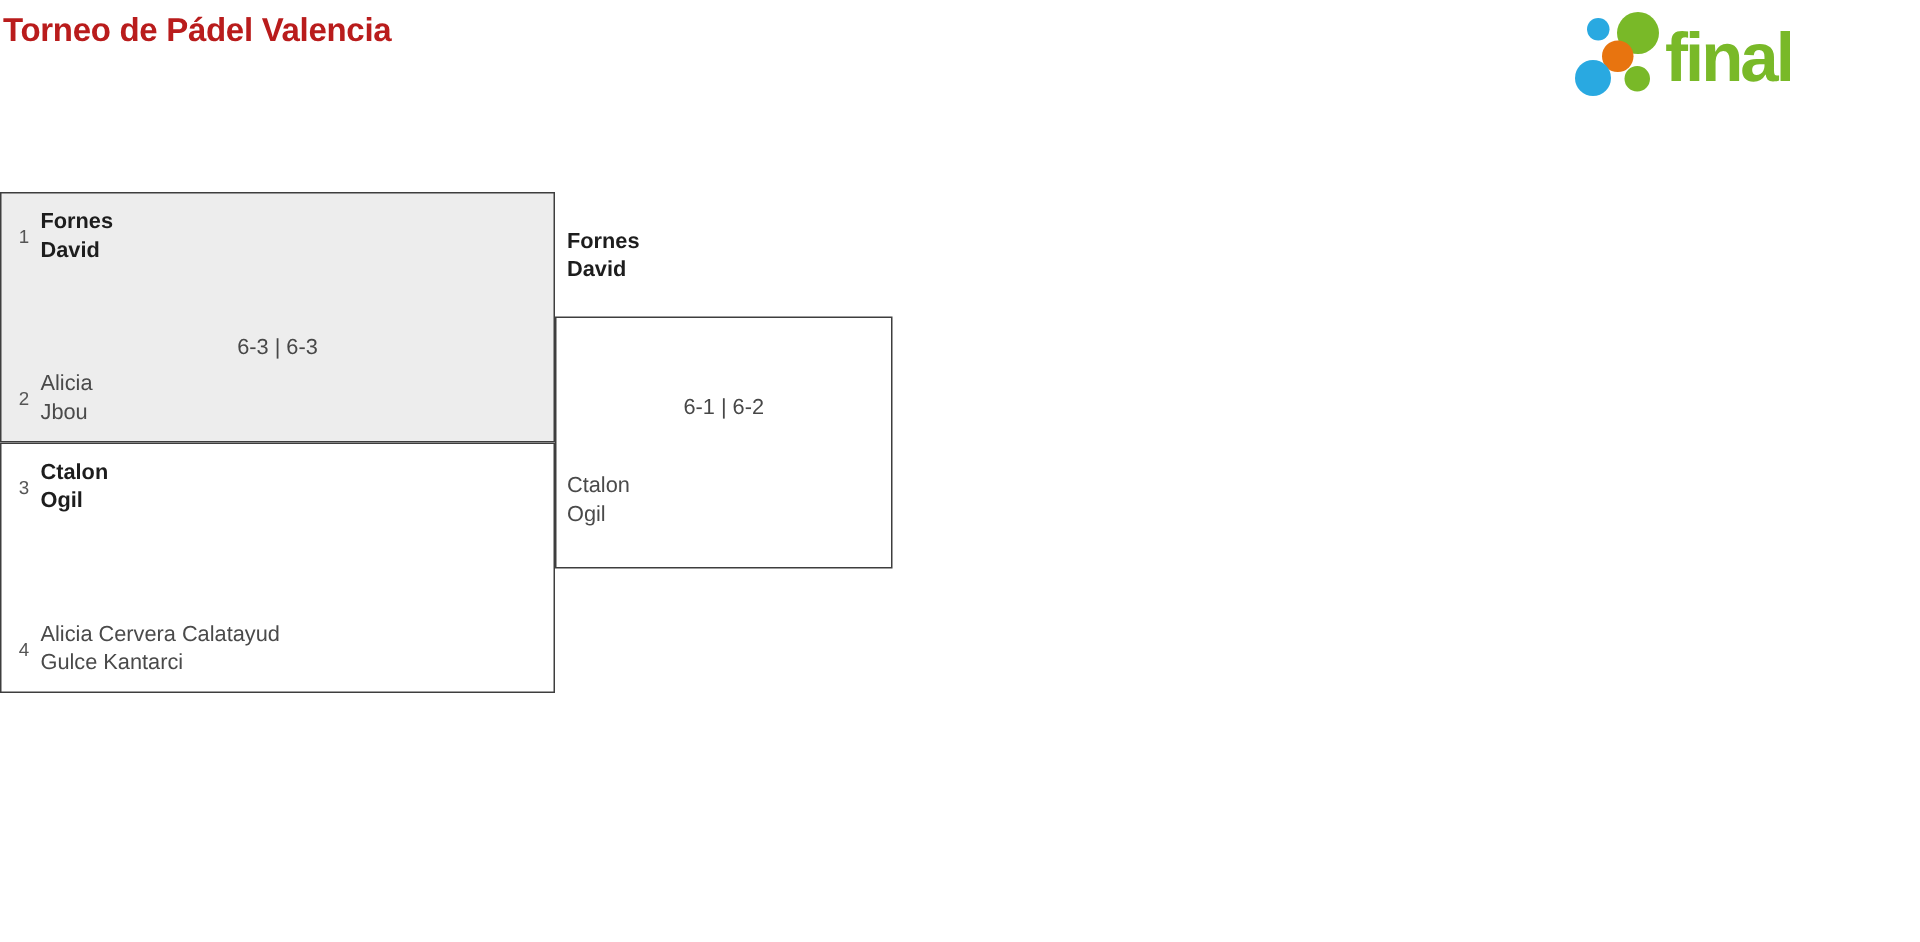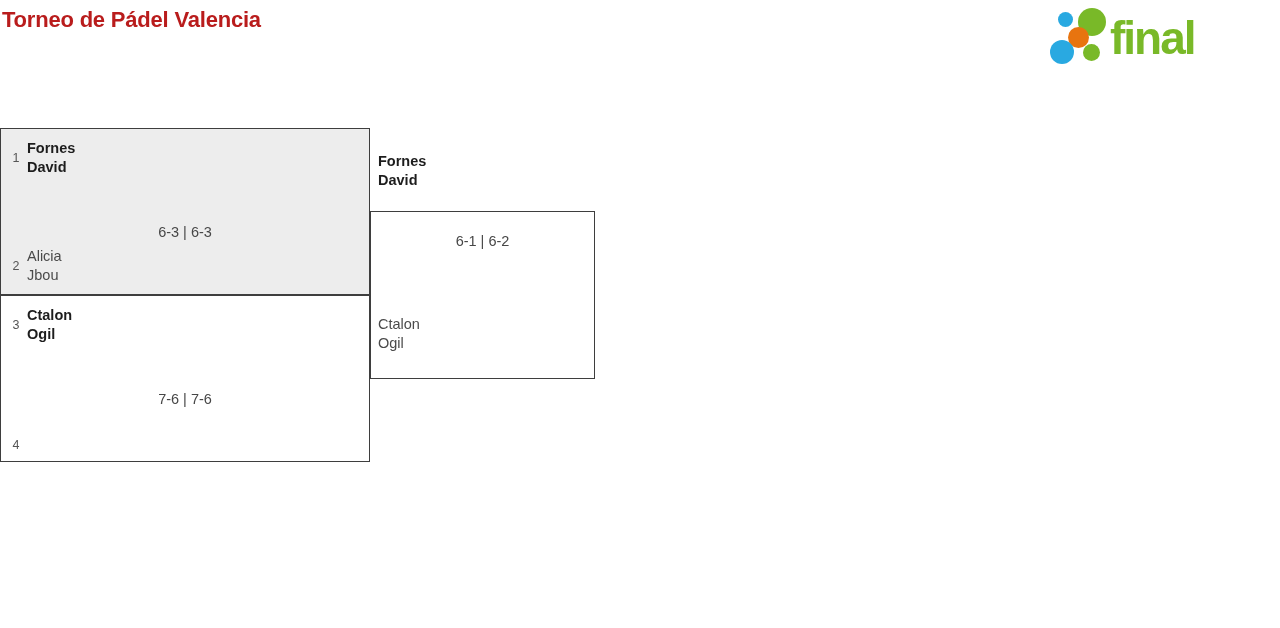--- a/index.html
+++ b/index.html
@@ -64,21 +64,21 @@
     text-align:center;font-size:14.5px;color:var(--score);margin-top:20px;
   }
 
   
   .final-top-name{
     position:absolute;left:7px;top:-60px;
     font-size:14.5px;line-height:19px;white-space:pre-line;
     font-weight:700;color:var(--name-bold);
   }
   .final-score{
-    position:absolute;left:0;width:100%;top:21px;
+    position:absolute;left:0;width:100%;top:52px;
     text-align:center;font-size:14.5px;color:var(--score);
   }
   .final-bottom-name{
     position:absolute;left:7px;bottom:25px;
     font-size:14.5px;line-height:19px;white-space:pre-line;color:var(--name);
   }
 </style>
 </head>
 <body>
 
@@ -111,23 +111,24 @@
 Jbou</span>
     </div>
   </div>
 
   <div class="match sf2">
     <div class="pair top">
       <span class="seed">3</span>
       <span class="name winner">Ctalon
 Ogil</span>
     </div>
-    <div class="score">7-6 | 7-6</div>
     <div class="pair bottom">
       <span class="seed">4</span>
+      <span class="name">Alicia Cervera Calatayud
+Gulce Kantarci</span>
     </div>
   </div>
 
   <div class="match final-box">
     <div class="final-top-name">Fornes
 David</div>
     <div class="final-score">6-1 | 6-2</div>
     <div class="final-bottom-name">Ctalon
 Ogil</div>
   </div>

